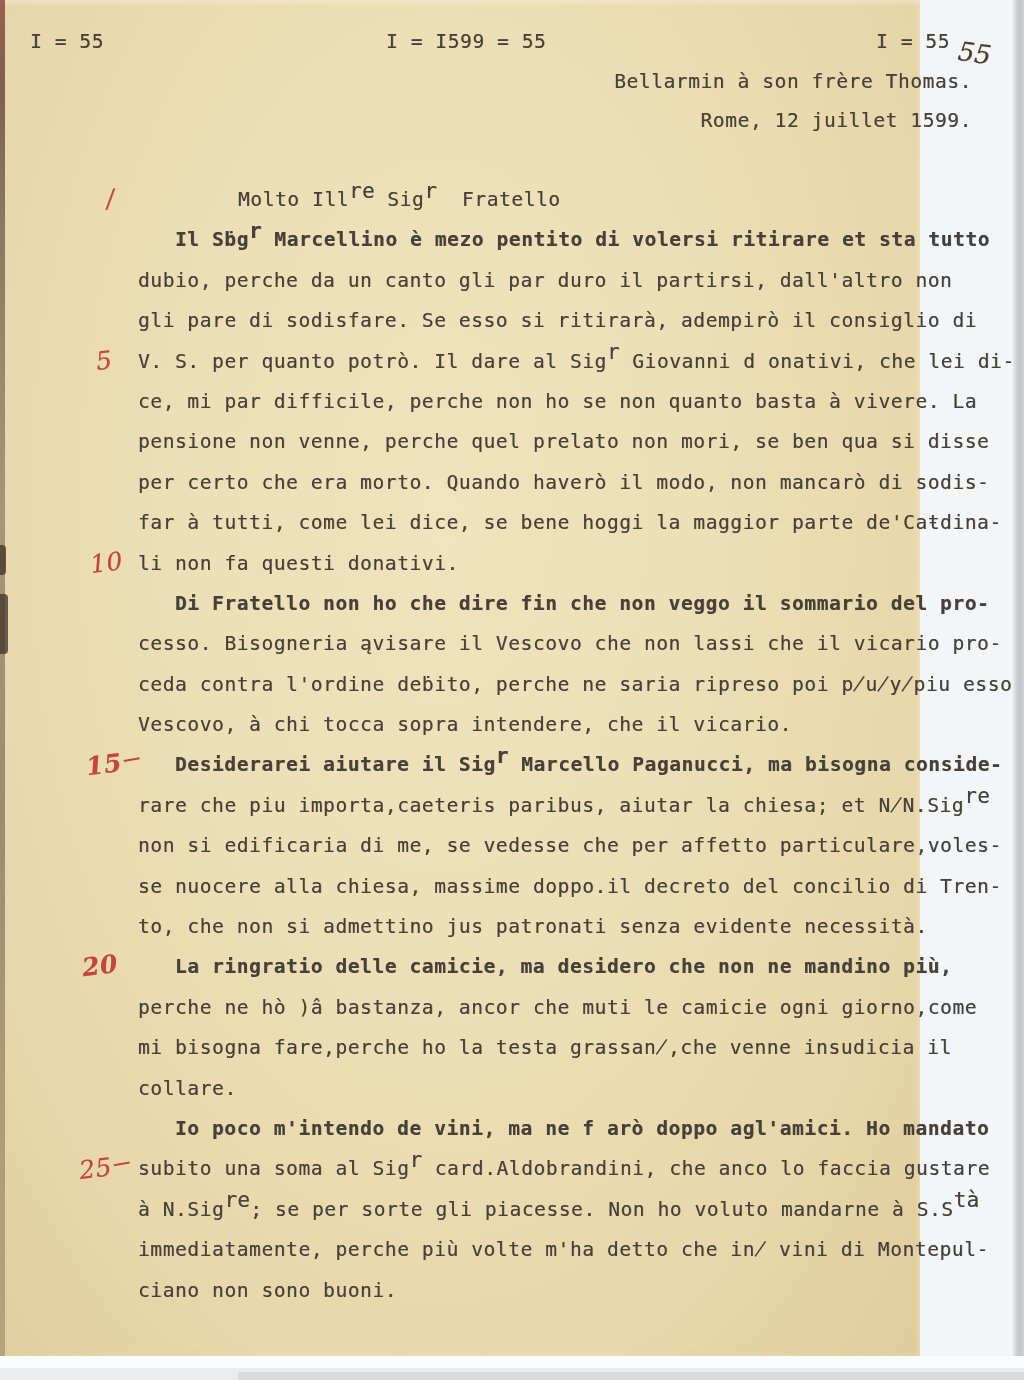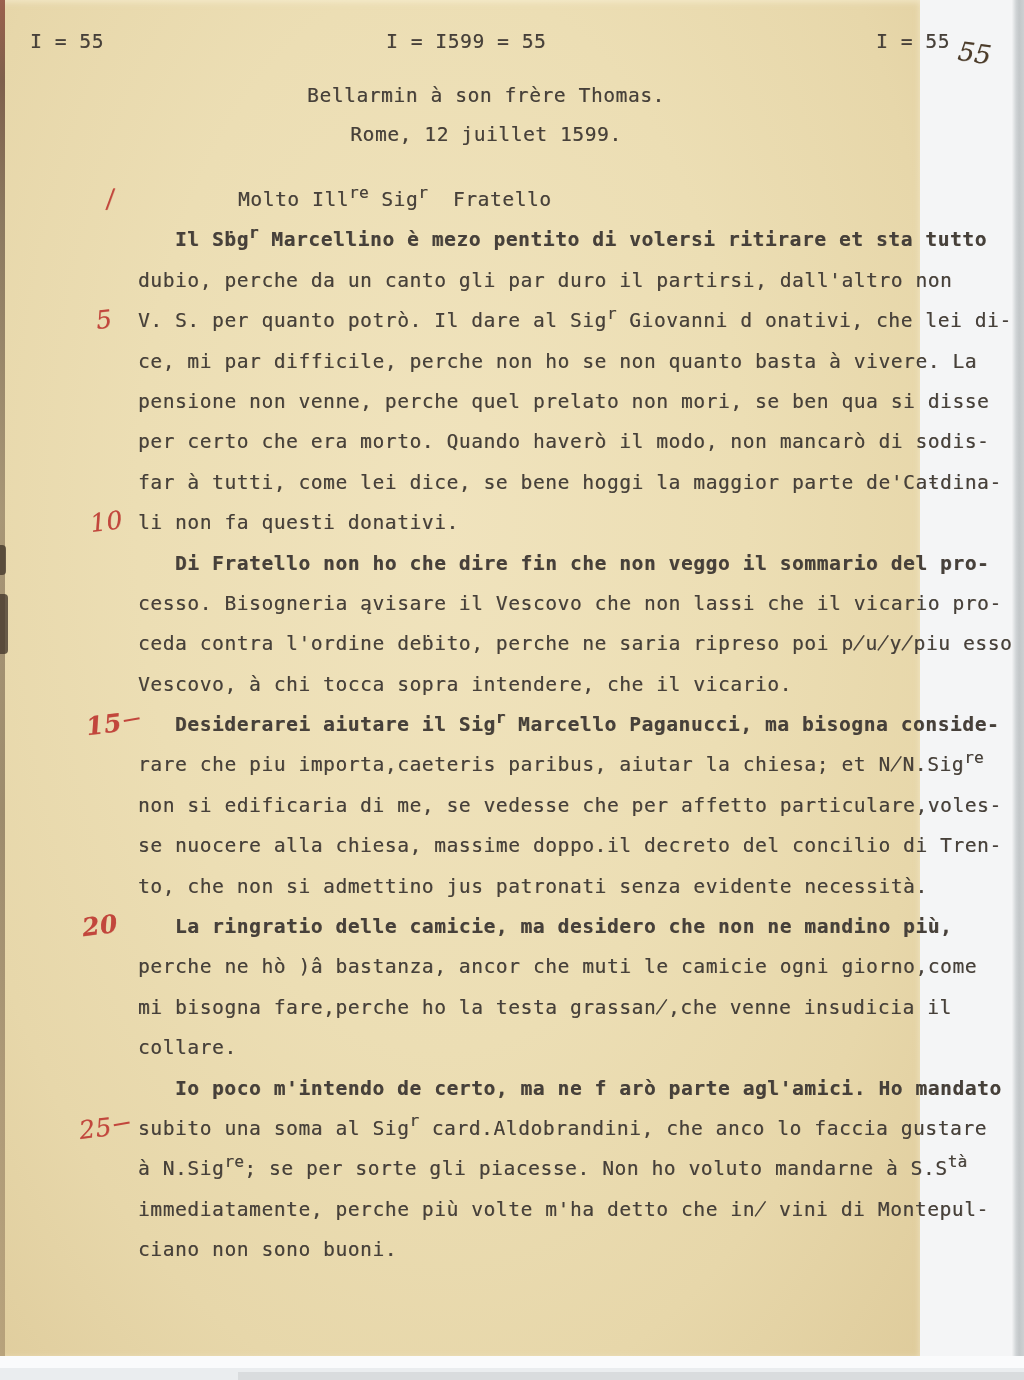--- a/index.html
+++ b/index.html
@@ -49,30 +49,30 @@
   .hdr{position:absolute;top:32px;}
   .hdr-left{left:30px;}
   .hdr-center{left:386px;}
   .hdr-right{left:876px;}
   .handwritten-55{
     position:absolute;left:958px;top:38px;
     font-family:"DejaVu Serif",serif;font-style:italic;
     font-size:26px;color:#4c3c2a;transform:rotate(8deg);
     text-shadow:0.4px 0.4px 0.5px rgba(60,45,25,.5);
   }
-  .title-block{position:absolute;left:0;top:86px;width:972px;text-align:center;}
+  .title-block{position:absolute;left:0;top:72px;width:972px;text-align:right;}
   .title-block .tw{display:block;}
   .dateline{margin-top:19px;}
   
   .body-lines{position:absolute;left:138px;top:190px;width:860px;}
   .line{position:relative;height:40.4px;}
   .indent-1{padding-left:37px;font-weight:bold;}
   .indent-2{padding-left:100px;}
   sup.tw-sup{
-    font-size:16px;letter-spacing:0.3px;
+    font-size:21px;letter-spacing:0.3px;
     position:relative;top:-1px;vertical-align:super;line-height:0;
   }
   
   .mark{
     position:absolute;top:-4px;
     font-family:"DejaVu Serif",serif;font-style:italic;
     font-size:25px;color:#c2463c;transform:rotate(-7deg);
     text-shadow:0.3px 0.3px 0.4px rgba(180,60,50,.4);
     white-space:nowrap;
   }
@@ -96,40 +96,41 @@
 
   <div class="title-block">
     <span class="tw">Bellarmin à son frère Thomas.</span>
     <span class="tw dateline">Rome, 12 juillet 1599.</span>
   </div>
 
   <div class="body-lines" id="body-lines">
       <div class="line tw indent-2"><span class="mark" style="left: -32px;">/</span>Molto Ill<sup class="tw-sup">re</sup> Sig<sup class="tw-sup">r</sup>  Fratello</div>
       <div class="line tw indent-1">Il Sḃg<sup class="tw-sup">r</sup> Marcellino è mezo pentito di volersi ritirare et sta tutto</div>
       <div class="line tw indent-0">dubio, perche da un canto gli par duro il partirsi, dall'altro non</div>
+      <div class="line tw indent-0">gli pare di sodisfare. Se esso si ritirarà, adempirò il consiglio di</div>
       <div class="line tw indent-0"><span class="mark" style="left: -42px;">5</span>V. S. per quanto potrò. Il dare al Sig<sup class="tw-sup">r</sup> Giovanni d onativi, che lei di-</div>
       <div class="line tw indent-0">ce, mi par difficile, perche non ho se non quanto basta à vivere. La</div>
       <div class="line tw indent-0">pensione non venne, perche quel prelato non mori, se ben qua si disse</div>
       <div class="line tw indent-0">per certo che era morto. Quando haverò il modo, non mancarò di sodis-</div>
       <div class="line tw indent-0">far à tutti, come lei dice, se bene hoggi la maggior parte de'Caŧdina-</div>
       <div class="line tw indent-0"><span class="mark" style="left: -48px;">10</span>li non fa questi donativi.</div>
       <div class="line tw indent-1">Di Fratello non ho che dire fin che non veggo il sommario del pro-</div>
       <div class="line tw indent-0">cesso. Bisogneria ąvisare il Vescovo che non lassi che il vicario pro-</div>
       <div class="line tw indent-0">ceda contra l'ordine deḃito, perche ne saria ripreso poi p̸u̸y̸piu esso</div>
       <div class="line tw indent-0">Vescovo, à chi tocca sopra intendere, che il vicario.</div>
       <div class="line tw indent-1"><span class="mark" style="left: -52px;">15<span class="dash"></span></span>Desiderarei aiutare il Sig<sup class="tw-sup">r</sup> Marcello Paganucci, ma bisogna conside-</div>
       <div class="line tw indent-0">rare che piu importa,caeteris paribus, aiutar la chiesa; et N̸N.Sig<sup class="tw-sup">re</sup></div>
       <div class="line tw indent-0">non si edificaria di me, se vedesse che per affetto particulare,voles-</div>
       <div class="line tw indent-0">se nuocere alla chiesa, massime doppo.il decreto del concilio di Tren-</div>
       <div class="line tw indent-0">to, che non si admettino jus patronati senza evidente necessità.</div>
       <div class="line tw indent-1"><span class="mark" style="left: -56px;">20</span>La ringratio delle camicie, ma desidero che non ne mandino più,</div>
       <div class="line tw indent-0">perche ne hò )â bastanza, ancor che muti le camicie ogni giorno,come</div>
       <div class="line tw indent-0">mi bisogna fare,perche ho la testa grassan̸,che venne insudicia il</div>
       <div class="line tw indent-0">collare.</div>
-      <div class="line tw indent-1">Io poco m'intendo de certo, ma ne f arò parte agl'amici. Ho mandato</div>
+      <div class="line tw indent-1">Io poco m'intendo de vini, ma ne f arò doppo agl'amici. Ho mandato</div>
       <div class="line tw indent-0"><span class="mark" style="left: -59px;">25<span class="dash"></span></span>subito una soma al Sig<sup class="tw-sup">r</sup> card.Aldobrandini, che anco lo faccia gustare</div>
       <div class="line tw indent-0">à N.Sig<sup class="tw-sup">re</sup>; se per sorte gli piacesse. Non ho voluto mandarne à S.S<sup class="tw-sup">tà</sup></div>
       <div class="line tw indent-0">immediatamente, perche più volte m'ha detto che in̸ vini di Montepul-</div>
       <div class="line tw indent-0">ciano non sono buoni.</div>
     </div>
 </div>
 
 <div class="scanner-right"></div>
 <div class="scanner-bottom">
   <div class="band1"></div>

